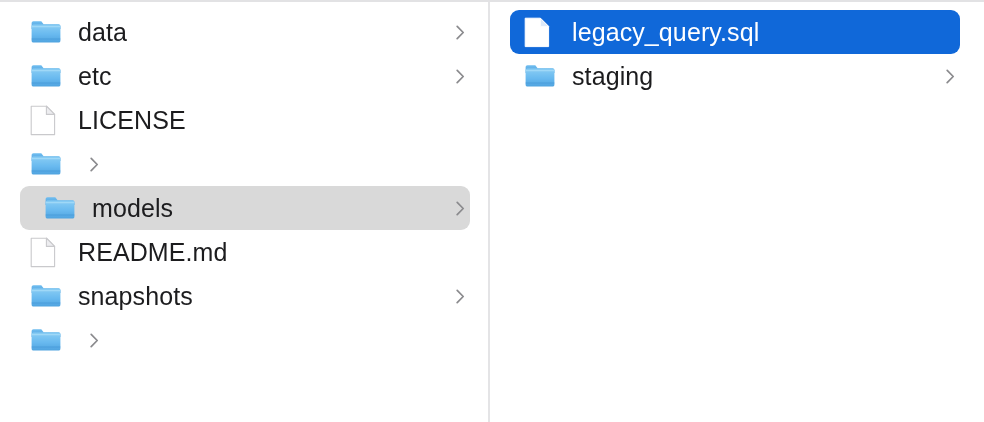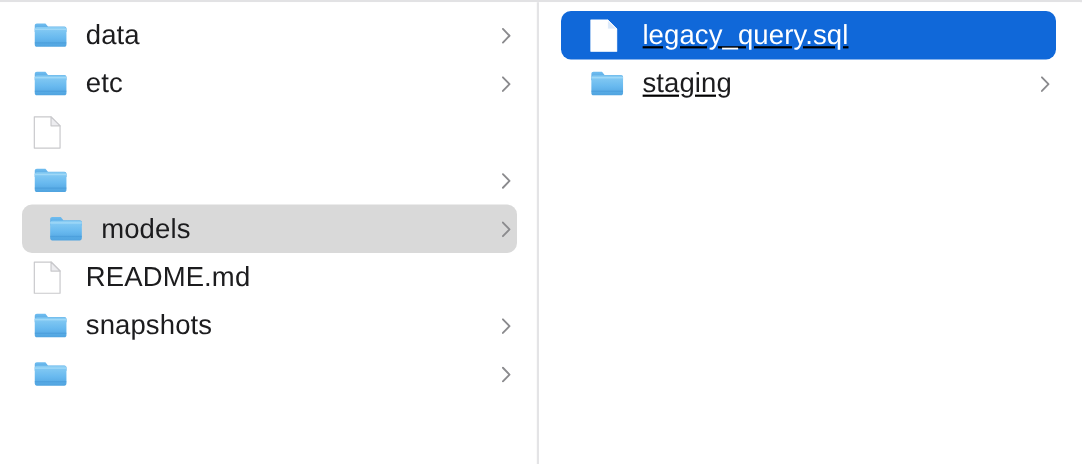--- a/index.html
+++ b/index.html
@@ -44,26 +44,24 @@
     position: relative;
     height: 44px;
     display: flex;
     align-items: center;
     box-sizing: border-box;
     border-radius: 9px;
   }
   .column-primary .row {
     margin: 0 18px 0 20px;
     padding-left: 10px;
-    justify-content: space-between;
   }
   .column-secondary .row {
     margin: 0 22px 0 20px;
-    padding-left: 26px;
-    text-decoration: underline;
+    padding-left: 14px;
   }
 
   .row.selected-gray {
     background: #d9d9d9;
     padding-left: 24px;
   }
   .row.selected-blue {
     background: #1068d9;
   }
 
@@ -164,20 +162,21 @@
   </svg>
         </span>
       </div>
       <div class="row">
         <span class="icon-wrap">
   <svg width="26" height="31" viewBox="0 0 26 31">
     <path d="M1.2 1.2 L16.4 1.2 L24.6 9.4 L24.6 29.6 L1.2 29.6 Z" fill="#ffffff" stroke="#c9c9cc" stroke-width="1.1" stroke-linejoin="round"></path>
     <path d="M16.4 1.2 L16.4 9.4 L24.6 9.4 Z" fill="#ededf0" stroke="#c9c9cc" stroke-width="1.1" stroke-linejoin="round"></path>
   </svg>
         </span>
+        <span class="label">LICENSE</span>
         <span class="chevron hidden">
   <svg width="9" height="15" viewBox="0 0 9 15">
     <path d="M1.2 1.3 L7.2 7.5 L1.2 13.7" fill="none" stroke="#8b8b8e" stroke-width="1.7" stroke-linecap="round" stroke-linejoin="round"></path>
   </svg>
         </span>
       </div>
       <div class="row">
         <span class="icon-wrap">
   <svg width="32" height="26" viewBox="0 0 32 26">
     <defs>

